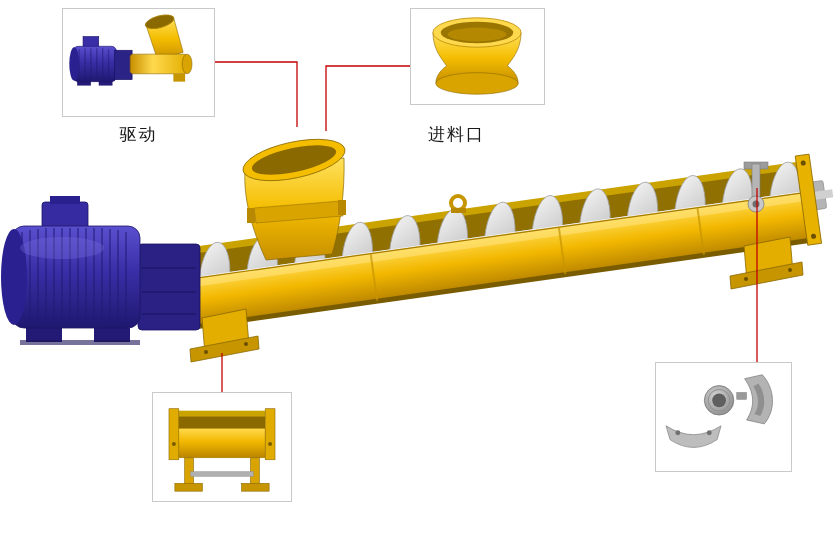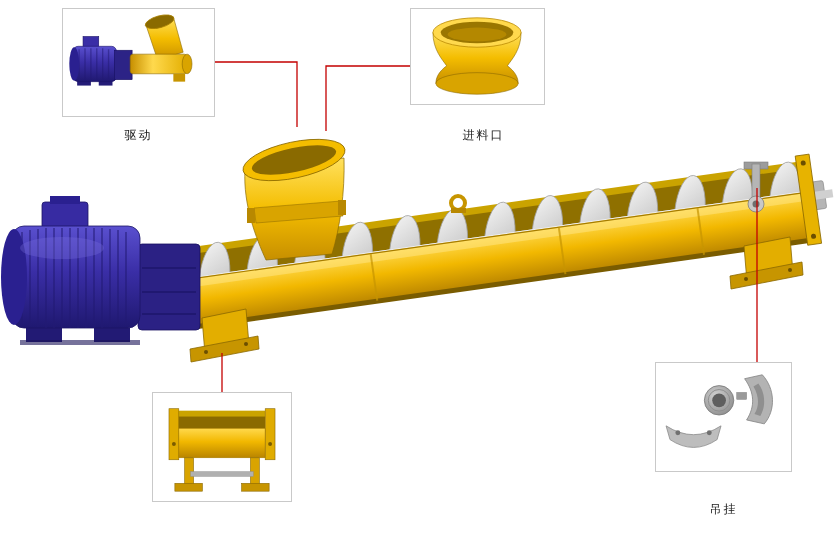--- a/index.html
+++ b/index.html
@@ -13,21 +13,21 @@
   .canvas{
     position:relative;width:840px;height:537px;background:var(--background);
     overflow:hidden;font-family:"Liberation Sans",sans-serif;
   }
   .machine-svg{position:absolute;left:0;top:0;width:840px;height:537px;}
   .callout{
     position:absolute;background:#ffffff;border:1px solid var(--callout-border);
   }
   .callout svg{display:block;width:100%;height:100%;}
   .label{
-    position:absolute;text-align:center;font-size:12px;letter-spacing:2px;
+    position:absolute;text-align:center;font-size:17px;letter-spacing:2px;
     color:var(--label-text);line-height:22px;
   }
   .redline{stroke:var(--red-line);stroke-width:1.3;fill:none;}
 </style>
 </head>
 <body>
 
 <div class="canvas">
 
   <svg width="0" height="0" style="position:absolute" aria-hidden="true">
@@ -204,21 +204,21 @@
 
   <div class="callout" style="left:410px;top:8px;width:135px;height:97px">
     <svg viewBox="0 0 135 97">
       <path d="M 22,24 C 22,42 32,52 36,58 C 28,64 25,70 25,76 L 109,76 C 109,70 106,64 98,58 C 102,52 112,42 112,24 Z" fill="url(#gGoldV)" stroke="#8a6800" stroke-width="0.6"></path>
       <ellipse cx="67" cy="76" rx="42" ry="11" fill="#d9a400" stroke="#8a6800" stroke-width="0.6"></ellipse>
       <ellipse cx="67" cy="24" rx="45" ry="15" fill="#ffd94d" stroke="#b88800" stroke-width="0.8"></ellipse>
       <ellipse cx="67" cy="24" rx="37" ry="11" fill="#9a7600"></ellipse>
       <ellipse cx="67" cy="26" rx="30" ry="7" fill="#c79500" opacity="0.6"></ellipse>
     </svg>
   </div>
-  <div class="label" style="left:416px;top:124px;width:135px">进料口</div>
+  <div class="label" style="left:389px;top:124px;width:135px">进料口</div>
 
   <div class="callout" style="left:152px;top:392px;width:140px;height:110px">
     <svg viewBox="0 0 140 110">
       <rect x="24" y="18" width="90" height="8" fill="#caa300"></rect>
       <rect x="24" y="24" width="90" height="16" fill="#8a6a00"></rect>
       <rect x="24" y="36" width="90" height="30" fill="url(#gGoldFront)" stroke="#a67c00" stroke-width="0.5"></rect>
       <rect x="16" y="16" width="10" height="52" fill="#e0ac00" stroke="#8a6800" stroke-width="0.6"></rect>
       <rect x="114" y="16" width="10" height="52" fill="#e0ac00" stroke="#8a6800" stroke-width="0.6"></rect>
       <rect x="32" y="66" width="9" height="28" fill="#d9a400" stroke="#8a6800" stroke-width="0.6"></rect>
       <rect x="99" y="66" width="9" height="28" fill="#d9a400" stroke="#8a6800" stroke-width="0.6"></rect>
@@ -236,15 +236,14 @@
       <circle cx="22" cy="71" r="2.5" fill="#707070"></circle>
       <circle cx="54" cy="71" r="2.5" fill="#707070"></circle>
       <circle cx="64" cy="38" r="15" fill="url(#rGray)" stroke="#777777" stroke-width="0.8"></circle>
       <circle cx="64" cy="38" r="11" fill="none" stroke="#8f8f8f" stroke-width="1"></circle>
       <circle cx="64" cy="38" r="7" fill="#5f5f5f"></circle>
       <rect x="82" y="30" width="10" height="7" fill="#9a9a9a" stroke="#7c7c7c" stroke-width="0.5"></rect>
       <path d="M 90,16 L 108,12 C 121,26 122,48 110,62 L 92,58 C 101,44 100,30 90,16 Z" fill="#b3b3b3" stroke="#828282" stroke-width="0.8"></path>
       <path d="M 99,24 C 105,34 105,44 100,52 L 106,54 C 112,44 111,30 104,21 Z" fill="#8f8f8f"></path>
     </svg>
   </div>
-  <div class="label" style="left:655px;top:498px;width:137px">吊挂</div>
 
 </div>
 
 </body></html>

